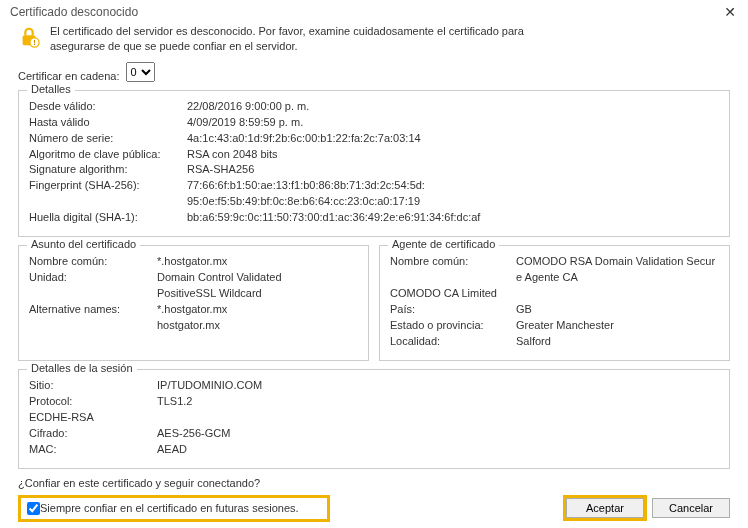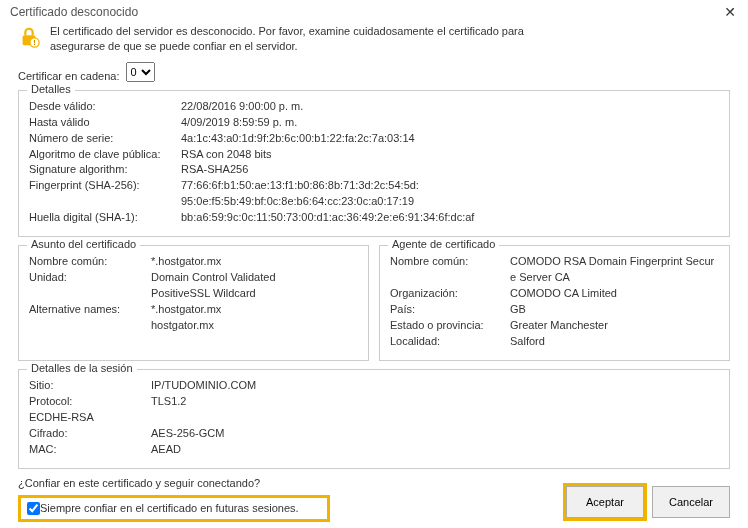--- a/index.html
+++ b/index.html
@@ -65,21 +65,21 @@
     position: relative;
   }
   .group-title {
     position: absolute;
     top: -8px;
     left: 8px;
     background: #fff;
     padding: 0 4px;
     font-size: 11px;
   }
-  .kv { display: flex; gap: 12px; line-height: 1.45; }
+  .kv { display: flex; gap: 18px; line-height: 1.45; }
   .k { width: 140px; flex-shrink: 0; }
   .k-sm { width: 110px; flex-shrink: 0; }
   .k-is { width: 108px; flex-shrink: 0; }
   .v { flex: 1; word-break: break-all; }
   .two-col { display: flex; gap: 10px; }
   .col { flex: 1; }
   .trust-q { margin: 8px 0 6px 0; }
   .hl {
     border: 3px solid #f0b400;
     display: inline-flex;
@@ -89,21 +89,21 @@
   .hl input { margin: 0; }
   .footer {
     position: absolute;
     bottom: 10px;
     right: 18px;
     display: flex;
     gap: 8px;
   }
   .btn {
     min-width: 78px;
-    height: 32px;
+    height: 20px;
     font-size: 11px;
     border: 1px solid #adadad;
     background: #f0f0f0;
     cursor: pointer;
   }
   .btn-hl {
     outline: 3px solid #f0b400;
   }
 </style>
 </head>
@@ -177,24 +177,23 @@
         </div>
       <div class="kv">
           <div class="k-sm">Alternative names:</div>
           <div class="v"><span>*.hostgator.mx</span><br><span>hostgator.mx</span></div>
         </div>
     </div>
     <div class="group col">
       <span class="group-title">Agente de certificado</span>
       <div class="kv">
           <div class="k-is">Nombre común:</div>
-          <div class="v">COMODO RSA Domain Fingerprint Secure Server CA</div>
-        </div>
-      <div class="kv">
-          <div class="k-is">Organización:</div>
+          <div class="v">COMODO RSA Domain Validation Secure Agente CA</div>
+        </div>
+      <div class="kv">
           <div class="v">COMODO CA Limited</div>
         </div>
       <div class="kv">
           <div class="k-is">País:</div>
           <div class="v">GB</div>
         </div>
       <div class="kv">
           <div class="k-is">Estado o provincia:</div>
           <div class="v">Greater Manchester</div>
         </div>

